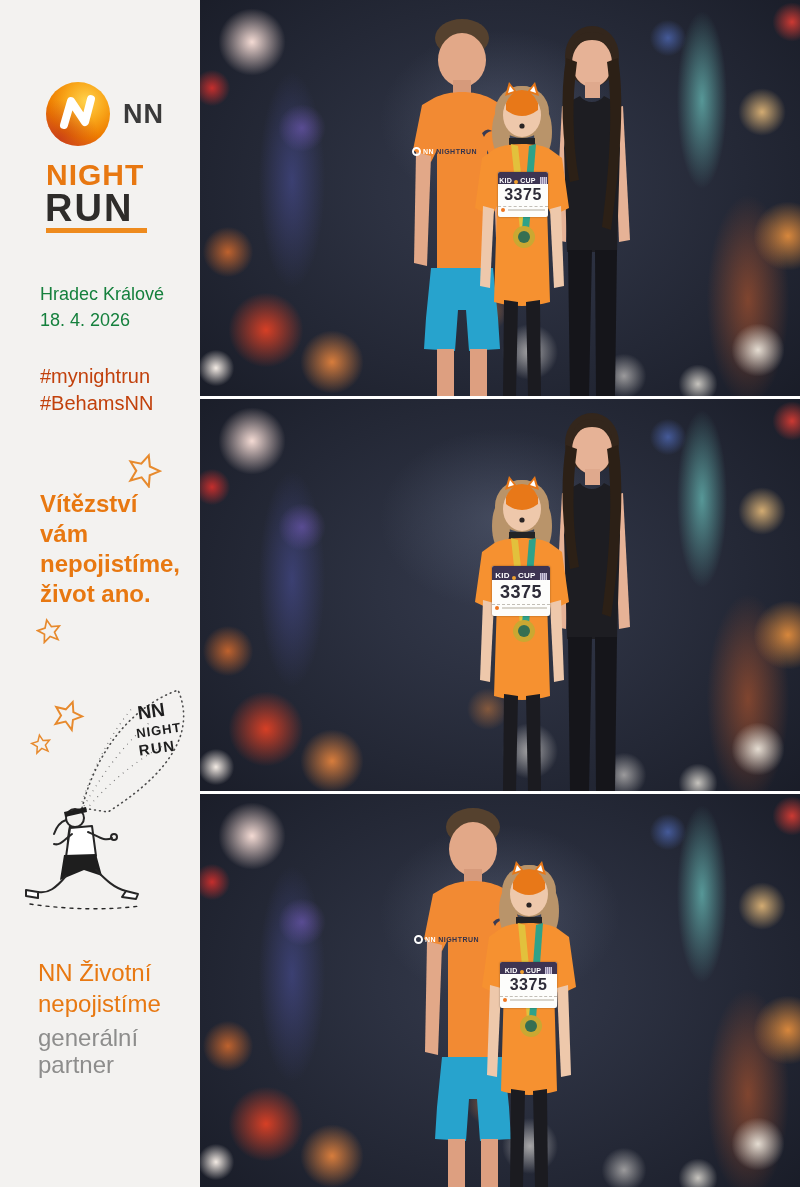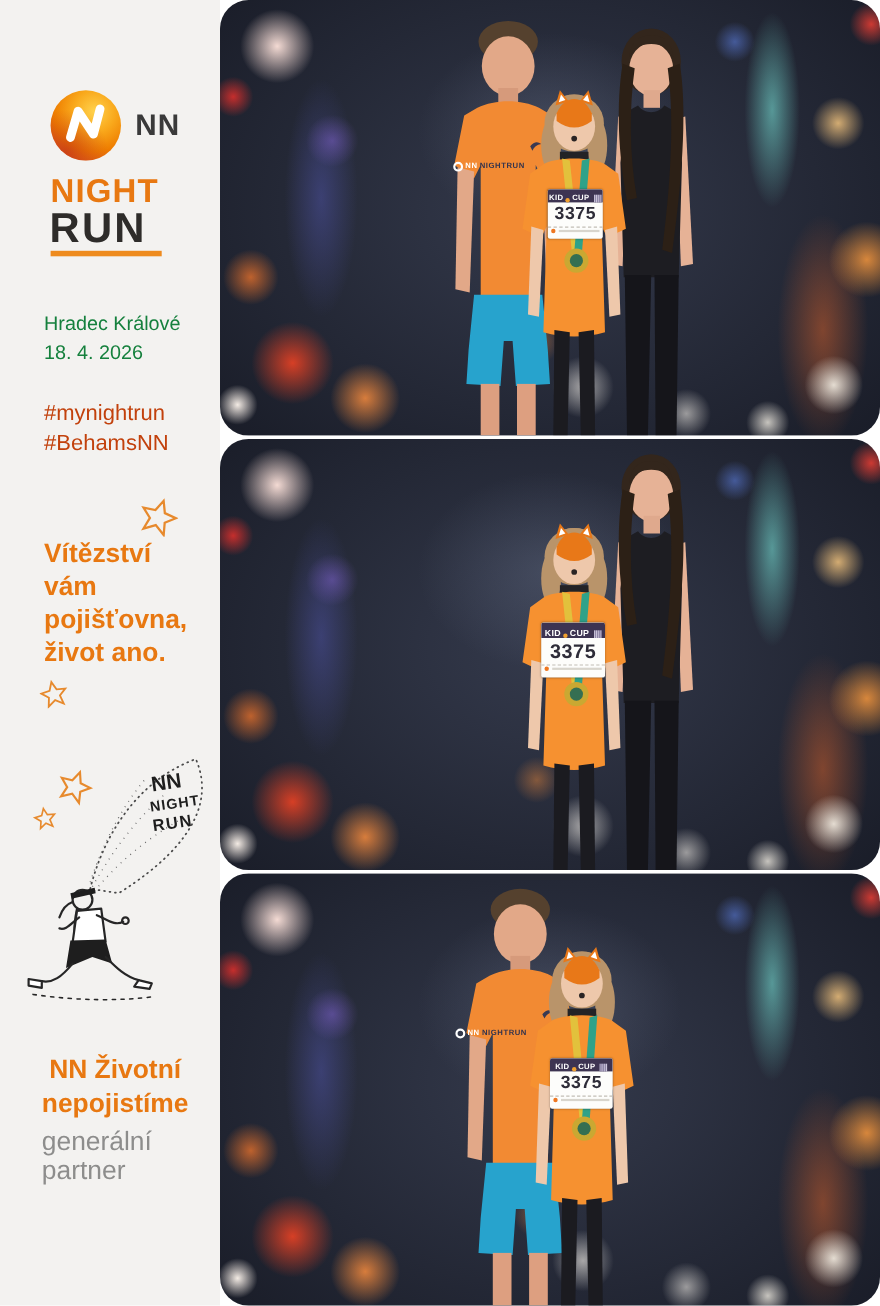--- a/index.html
+++ b/index.html
@@ -40,21 +40,21 @@
   .tag-block {
     position:absolute; left:40px; top:363px;
     font-size:20px; line-height:27px; color:#c2410c;
   }
   .slogan-block {
     position:absolute; left:40px; top:489px;
     font-size:24px; line-height:30px; font-weight:bold; color:#e87811;
   }
   .partner-name {
     position:absolute; left:38px; top:957px;
-    font-size:24px; line-height:31px; font-weight:bold; color:#e87811;text-align:center;
+    font-size:24px; line-height:31px; font-weight:normal; color:#e87811;
   }
   .partner-role {
     position:absolute; left:38px; top:1024px;
     font-size:24px; line-height:27px; color:#8d8d8c;
   }
   .star-svg { position:absolute; }
   .star-a { left:126px; top:452px; }
   .star-b { left:36px; top:618px; }
   .runner-svg { position:absolute; left:0; top:660px; }
 
@@ -83,21 +83,20 @@
       radial-gradient(ellipse 34px 120px at 502px 100px, rgba(120,225,215,.6) 0%, rgba(120,225,215,0) 74%),
       radial-gradient(circle 26px at 468px 38px, rgba(96,132,235,.55) 0%, rgba(96,132,235,0) 70%),
       radial-gradient(circle 34px at 562px 112px,rgba(255,205,130,.8) 0%, rgba(255,205,130,0) 70%),
       radial-gradient(circle 28px at 592px 22px, rgba(235,62,52,.85)  0%, rgba(235,62,52,0) 70%),
       radial-gradient(circle 48px at 588px 236px,rgba(247,152,62,.85) 0%, rgba(247,152,62,0) 72%),
       radial-gradient(circle 38px at 558px 350px,rgba(255,250,238,.85)0%, rgba(255,250,238,0) 70%),
       radial-gradient(circle 28px at 498px 384px,rgba(255,250,238,.75)0%, rgba(255,250,238,0) 70%),
       radial-gradient(ellipse 55px 140px at 548px 300px, rgba(205,95,45,.55) 0%, rgba(205,95,45,0) 75%),
       radial-gradient(ellipse 160px 120px at 300px 120px, rgba(110,120,145,.35) 0%, rgba(110,120,145,0) 75%),
       radial-gradient(ellipse 420px 320px at 300px 190px, rgba(58,64,84,.78) 0%, rgba(24,27,38,.96) 100%);
-    border-radius: 26px;
   }
   .people-svg { position:absolute; left:0; top:0; }
 
   
   .bib {
     position:absolute; background:#fdfdfb; border-radius:2px; z-index:5;
     box-shadow:0 0 2px rgba(0,0,0,.4); overflow:hidden;
   }
   .bib-1 { left:298px; top:172px; width:50px; height:45px; }
   .bib-2 { left:292px; top:167px; width:58px; height:50px; }
@@ -175,21 +174,21 @@
       <div>#BehamsNN</div>
     </div>
 
     <svg class="star-svg star-a" width="36" height="36" viewBox="-14 -14 28 28">
       <path d="M0,-12 L3.5,-4 L12,-3 L5.5,2.5 L7.5,11 L0,6 L-7.5,11 L-5.5,2.5 L-12,-3 L-3.5,-4 Z" fill="none" stroke="#e78a2d" stroke-width="1.6" transform="rotate(18)"></path>
     </svg>
 
     <div class="slogan-block">
       <div>Vítězství</div>
       <div>vám</div>
-      <div>pojišťovna,</div>
+      <div>nepojistíme,</div>
       <div>život ano.</div>
     </div>
 
     <svg class="star-svg star-b" width="26" height="26" viewBox="-14 -14 28 28">
       <path d="M0,-12 L3.5,-4 L12,-3 L5.5,2.5 L7.5,11 L0,6 L-7.5,11 L-5.5,2.5 L-12,-3 L-3.5,-4 Z" fill="none" stroke="#e78a2d" stroke-width="1.8" transform="rotate(-12)"></path>
     </svg>
 
     <svg class="runner-svg" width="200" height="250" viewBox="0 0 200 250">
       <g>
         <path d="M82,148 C94,100 124,50 178,30 C192,62 184,104 108,152 Z" fill="none" stroke="#4a4a4a" stroke-width="1.6" stroke-dasharray="0.8,4.2" stroke-linecap="round"></path>

